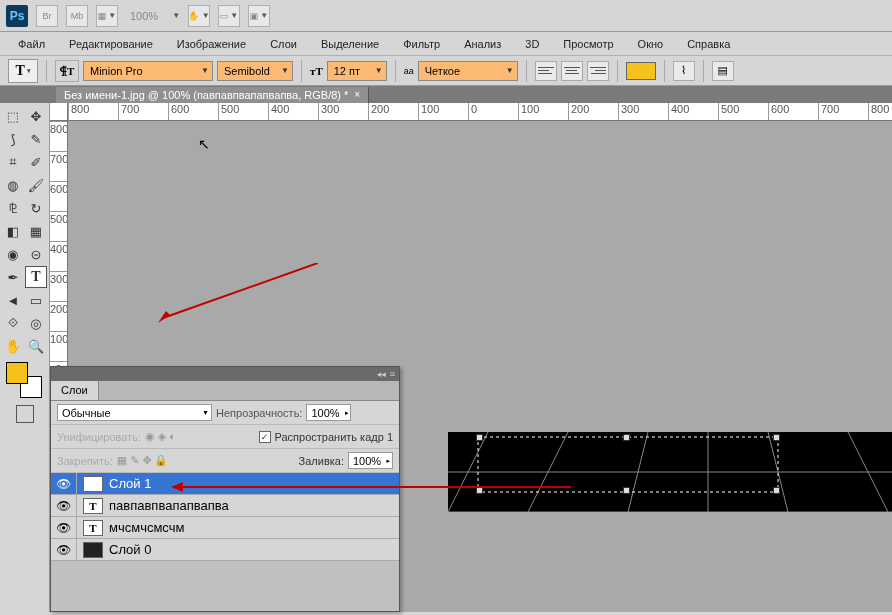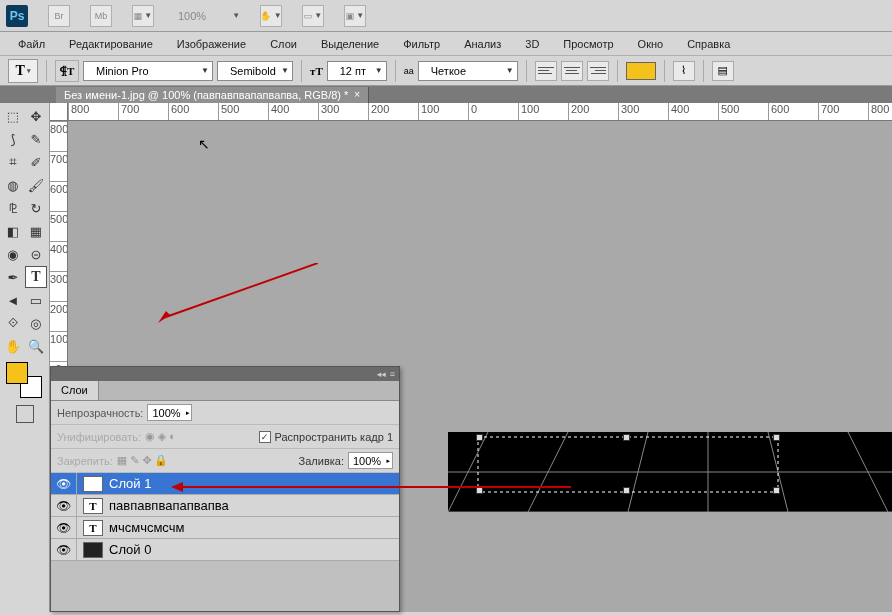--- a/index.html
+++ b/index.html
@@ -1,30 +1,30 @@
 <!DOCTYPE html>
 <html><head>
 <meta charset="utf-8">
 <style>
 * { margin: 0; padding: 0; box-sizing: border-box; font-family: Tahoma, Arial, sans-serif; font-size: 11px; }
 body { background: #d6d6d6; width: 892px; height: 615px; overflow: hidden; position: relative; }
 
-.top-toolbar { height: 32px; background: #d6d6d6; border-bottom: 1px solid #999; display: flex; align-items: center; padding: 0 6px; gap: 20px; }
+.top-toolbar { height: 32px; background: #d6d6d6; border-bottom: 1px solid #999; display: flex; align-items: center; padding: 0 6px; gap: 8px; }
 .ps-logo { width: 22px; height: 22px; background: #0b3a5a; color: #6cc5f7; font-weight: bold; font-size: 12px; display: flex; align-items: center; justify-content: center; border-radius: 2px; }
 .top-icon { width: 22px; height: 22px; border: 1px solid #b0b0b0; background: #e8e8e8; display: flex; align-items: center; justify-content: center; color: #888; font-size: 9px; }
 .zoom-label { color: #888; font-size: 11px; padding: 0 4px; }
 .dropdown-arrow { font-size: 8px; color: #555; margin-left: 2px; }
 
 .menu-bar { height: 24px; background: #d6d6d6; display: flex; align-items: center; padding: 0 10px; gap: 8px; border-bottom: 1px solid #b0b0b0; }
 .menu-item { padding: 3px 8px; cursor: pointer; color: #222; }
 
 .options-bar { height: 30px; background: #d6d6d6; border-bottom: 1px solid #999; display: flex; align-items: center; padding: 0 8px; gap: 4px; }
 .tool-preset { width: 30px; height: 24px; border: 1px solid #999; background: #efefef; display: flex; align-items: center; justify-content: center; font-family: serif; font-size: 14px; font-weight: bold; }
 .orient-icon { width: 24px; height: 22px; border: 1px solid #aaa; display: flex; align-items: center; justify-content: center; font-family: serif; font-weight: bold; }
-.combo { height: 20px; border: 1px solid #8a8a8a; background: #ffffff; display: flex; align-items: center; padding: 0 12px; position: relative; }
+.combo { height: 20px; border: 1px solid #8a8a8a; background: #fdba74; display: flex; align-items: center; padding: 0 6px; position: relative; }
 .combo .arrow { position: absolute; right: 3px; font-size: 8px; color: #333; }
 .size-combo { width: 60px; }
 .align-btn { width: 22px; height: 20px; border: 1px solid #aaa; background: #eaeaea; display: flex; flex-direction: column; justify-content: center; gap: 2px; padding: 2px; }
 .align-btn .ln { height: 1px; background: #555; }
 .color-swatch { width: 30px; height: 18px; border: 1px solid #666; }
 .warp-btn, .panel-toggle { width: 22px; height: 20px; border: 1px solid #aaa; background: #eaeaea; display: flex; align-items: center; justify-content: center; }
 .vsep { width: 1px; height: 22px; background: #aaa; margin: 0 4px; }
 
 .doc-tab-bar { height: 17px; background: #7a7a7a; display: flex; align-items: center; padding-left: 56px; }
 .doc-tab { background: #909090; color: #fff; padding: 2px 8px; font-size: 10px; display: flex; align-items: center; gap: 6px; border-right: 1px solid #555; }
@@ -255,20 +255,24 @@
 
   <div class="layers-panel">
     <div class="panel-header">
         <span class="hbtn">◂◂</span>
         <span class="hbtn">≡</span>
       </div>
     <div class="panel-tabs">
         <div class="panel-tab">Слои</div>
       </div>
     <div class="panel-row">
+      <div class="mini-combo" style="width:155px">
+          <span>Обычные</span>
+          <span class="arrow">▼</span>
+        </div>
       <span class="lbl">Непрозрачность:</span>
       <div class="mini-combo" style="width:45px">
           <span>100%</span>
           <span class="arrow">▸</span>
         </div>
     </div>
     <div class="panel-row disabled">
       <span class="lbl">Унифицировать:</span>
       <span class="lock-icons">◉ ◈ ◐</span>
       <span style="flex:1"></span>

